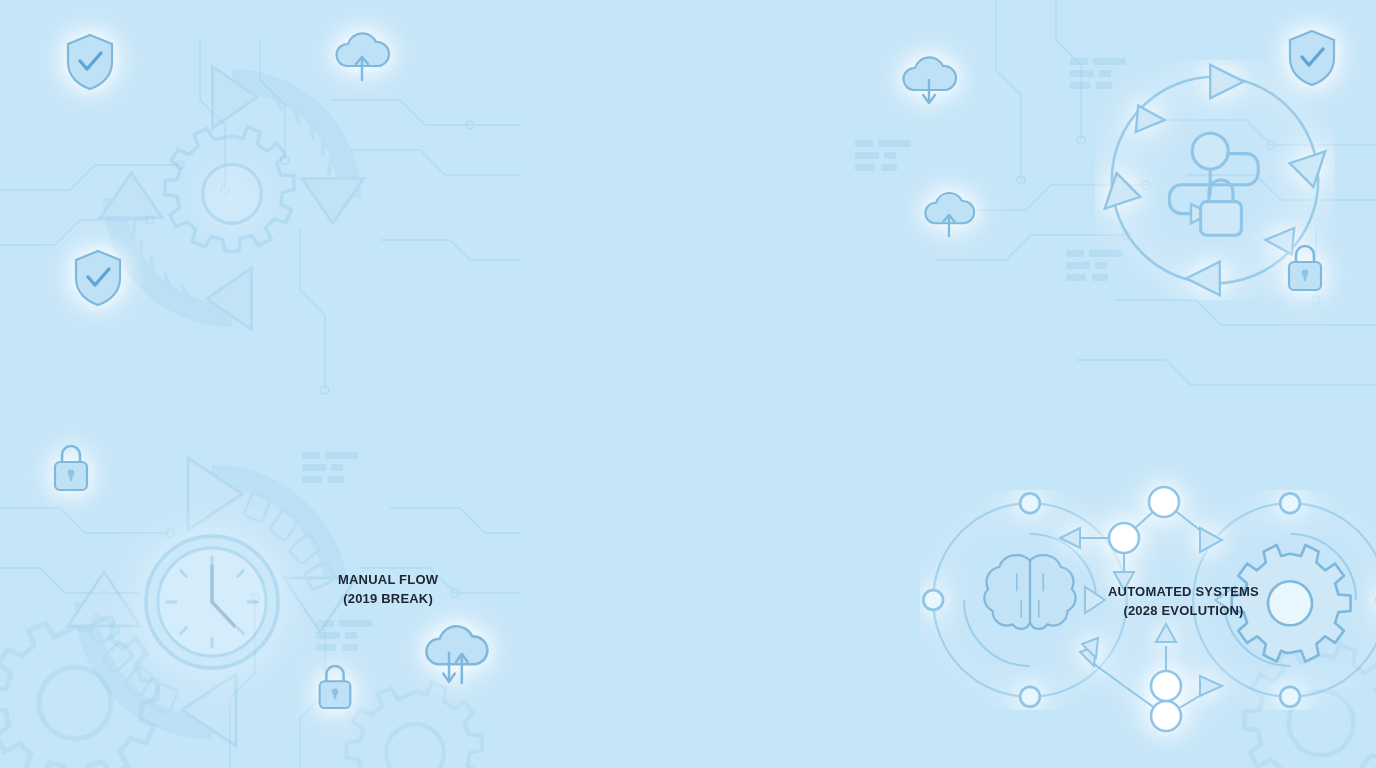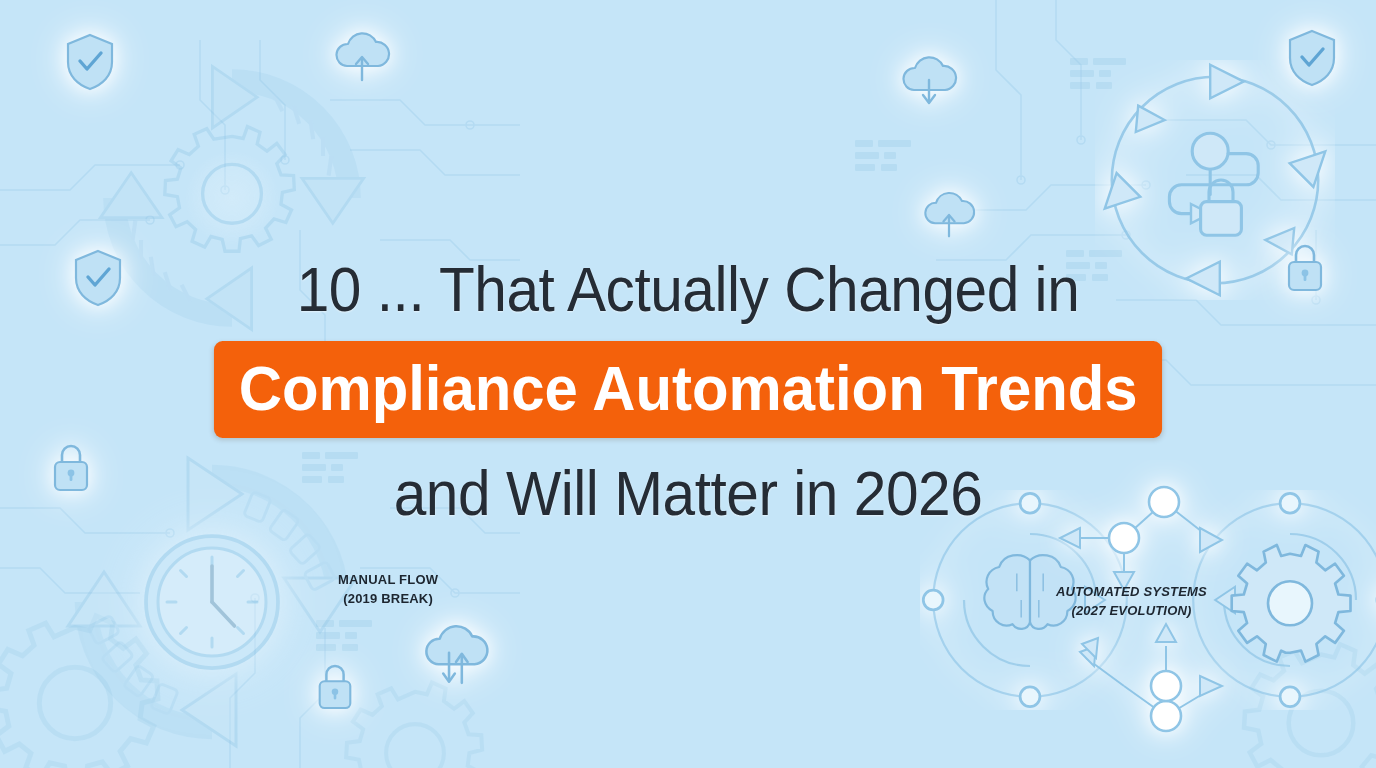--- a/index.html
+++ b/index.html
@@ -59,21 +59,21 @@
     color:#1d2630;
     font-size:13px;
     font-weight:700;
     line-height:1.45;
     letter-spacing:.2px;
     text-align:center;
     white-space:nowrap;
     z-index:6;
   }
   #cap-manual{left:326px;top:571px;margin-left:12px;}
-  #cap-auto{left:1056px;top:583px;font-style:italic;}
+  #cap-auto{left:1108px;top:583px;}
   .caption .sub{font-weight:700;}
 </style>
 </head>
 <body>
 
 <div id="stage">
 
   <div class="layer">
 
     <svg class="deco faint" style="left:0;top:40px;" width="520" height="360" viewBox="0 0 520 360">
@@ -432,31 +432,24 @@
       <path d="M16 36 a11 11 0 0 1 1 -22 a15 15 0 0 1 28 -2 a11 11 0 0 1 2 24 Z" fill="#bfe1f5" stroke="#7fb8dd" stroke-width="2.2" stroke-linejoin="round"></path>
       <g stroke="#7fb8dd" stroke-width="2.2" fill="none" stroke-linecap="round" stroke-linejoin="round">
         <path d="M25 26 V50"></path>
           <path d="M20 44 L25 51 L30 44"></path>
         <path d="M36 52 V28"></path>
           <path d="M31 34 L36 27 L41 34"></path>
       </g>
     </svg>
   </div>
 
-  <div id="headline">
-    <div class="hl-line l1">10 ... That Actually Changed in</div>
-    <div class="hl-hilite-wrap">
-      <span class="hl-hilite">Compliance Automation Trends</span>
-    </div>
-    <div class="hl-line l3">and Will Matter in 2026</div>
-  </div>
 
   <div class="caption" id="cap-manual">
     <div>MANUAL FLOW</div>
     <div class="sub">(2019 BREAK)</div>
   </div>
 
   <div class="caption" id="cap-auto">
     <div>AUTOMATED SYSTEMS</div>
-    <div class="sub">(2027 EVOLUTION)</div>
+    <div class="sub">(2028 EVOLUTION)</div>
   </div>
 
 </div>
 
 </body></html>

